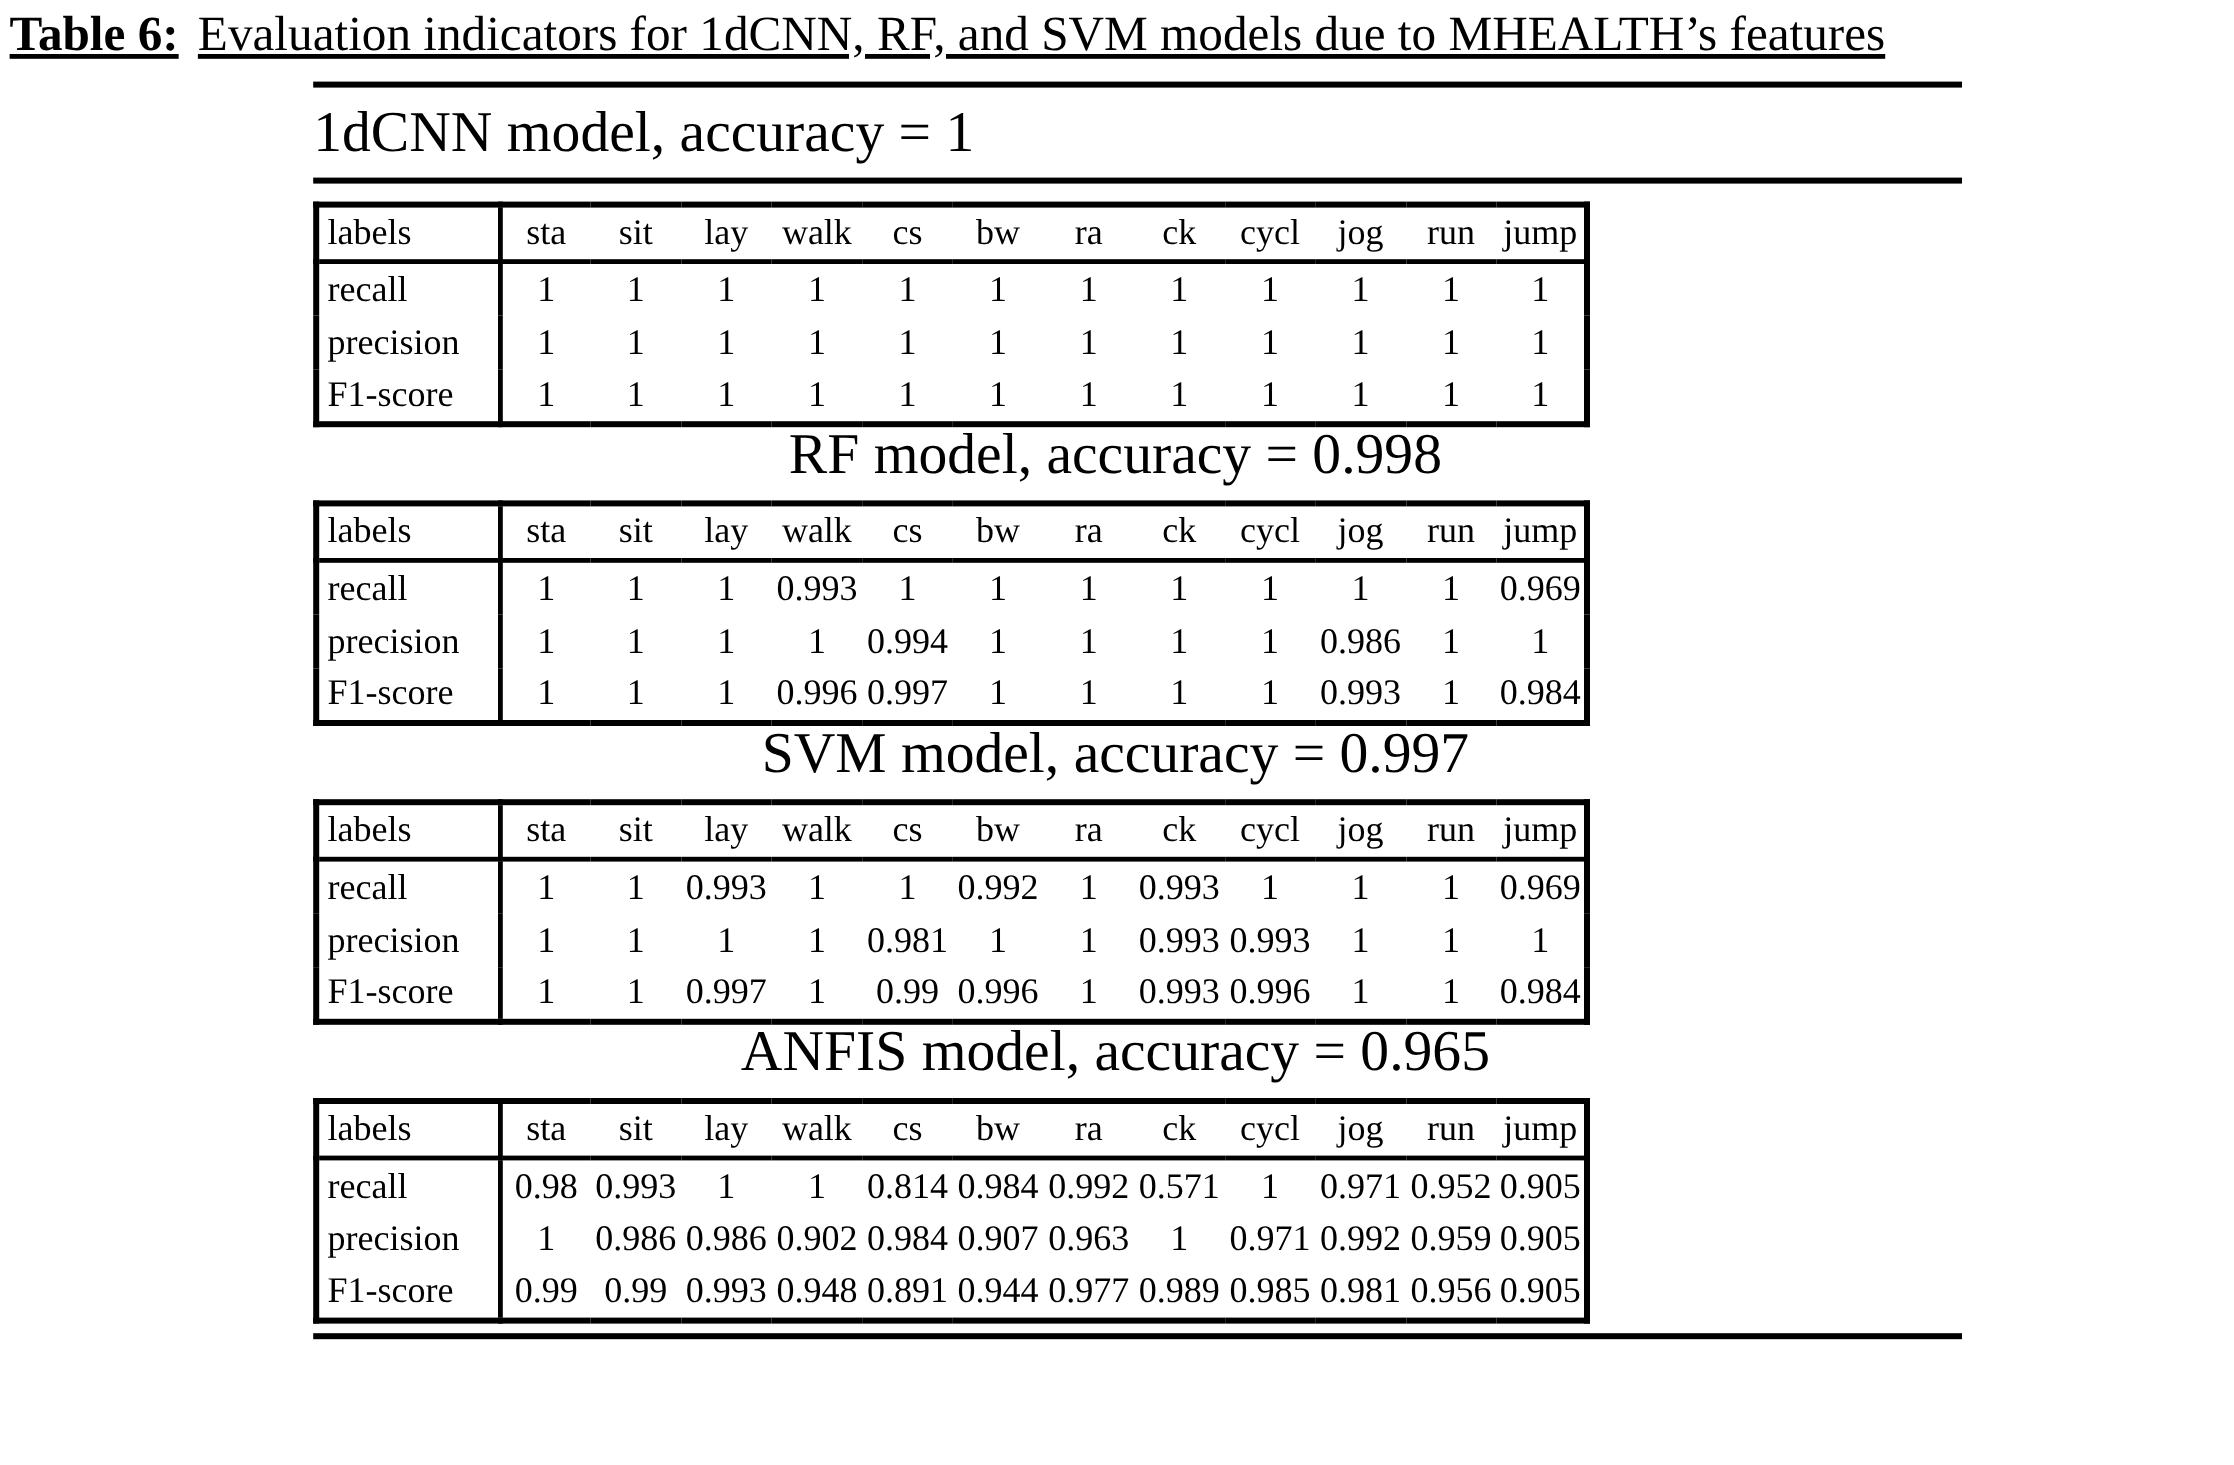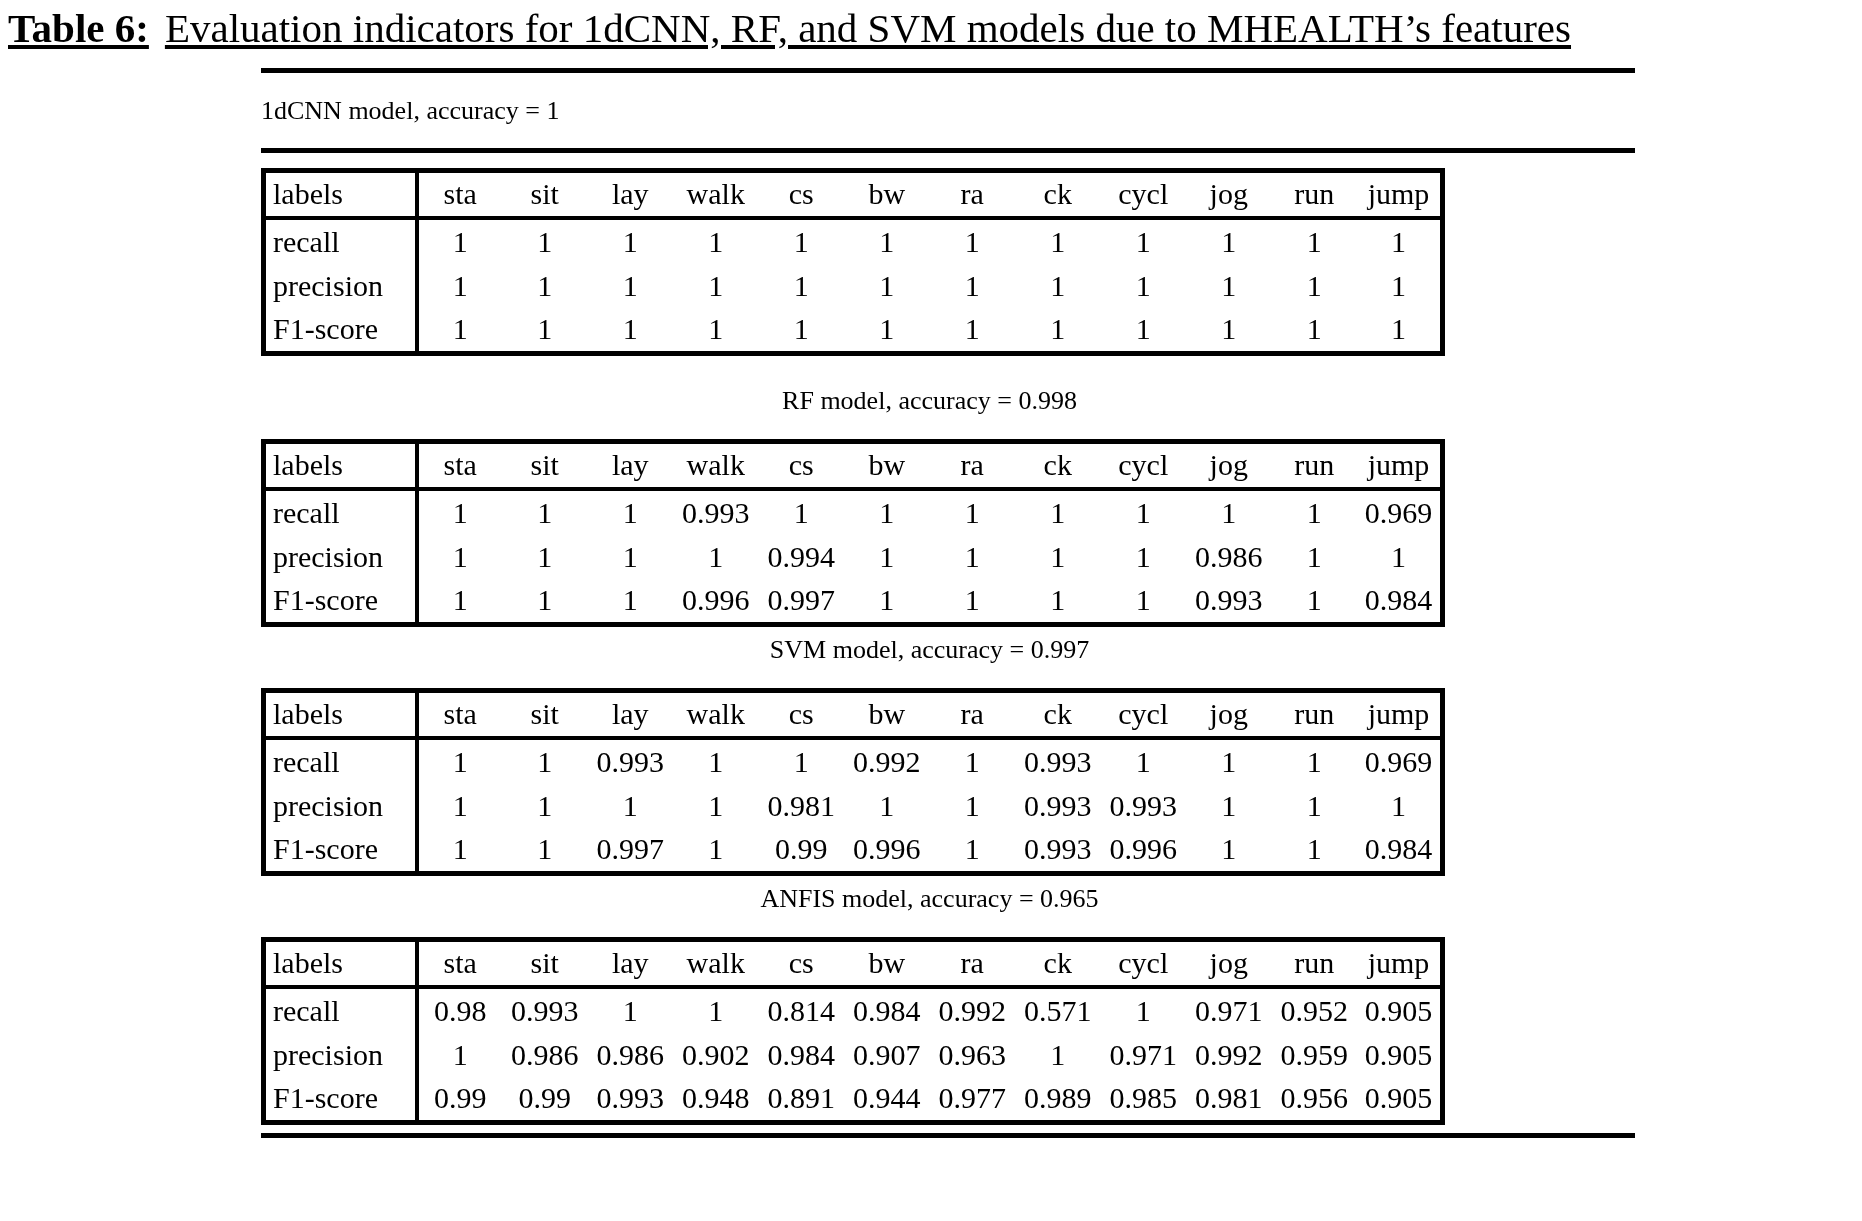--- a/index.html
+++ b/index.html
@@ -17,34 +17,34 @@
     white-space: nowrap;
     text-decoration: underline;
   }
   .caption-label { font-weight: bold; margin-right: 16px; }
   .content { margin-left: 261px; width: 1374px; }
   .hrule { height: 5px; background: #000000; width: 1374px; }
   .rule-top { margin-top: 15px; }
   .rule-under-title { margin-top: 14px; }
   .rule-bottom { margin-top: 8px; }
   .model-title {
-    font-size: 26px;
+    font-size: 48px;
     line-height: 46px;
     width: 1337px;
     white-space: nowrap;
   }
   .title-left { text-align: left; margin-top: 15px; }
   .title-center { text-align: center; }
-  .title-rf    { margin-top: 22px; }
+  .title-rf    { }
   .title-svm   { }
   .title-anfis { }
   table.metrics {
     border-collapse: collapse;
     table-layout: fixed;
-    width: 1184px;
+    width: 1064px;
     border: 5px solid #000000;
     font-size: 30px;
     margin-top: 15px;
   }
   .tbl-rf    { margin-top: 11px; }
   .tbl-svm   { margin-top: 9px; }
   .tbl-anfis { margin-top: 10px; }
   table.metrics th, table.metrics td {
     font-weight: normal;
     text-align: center;

